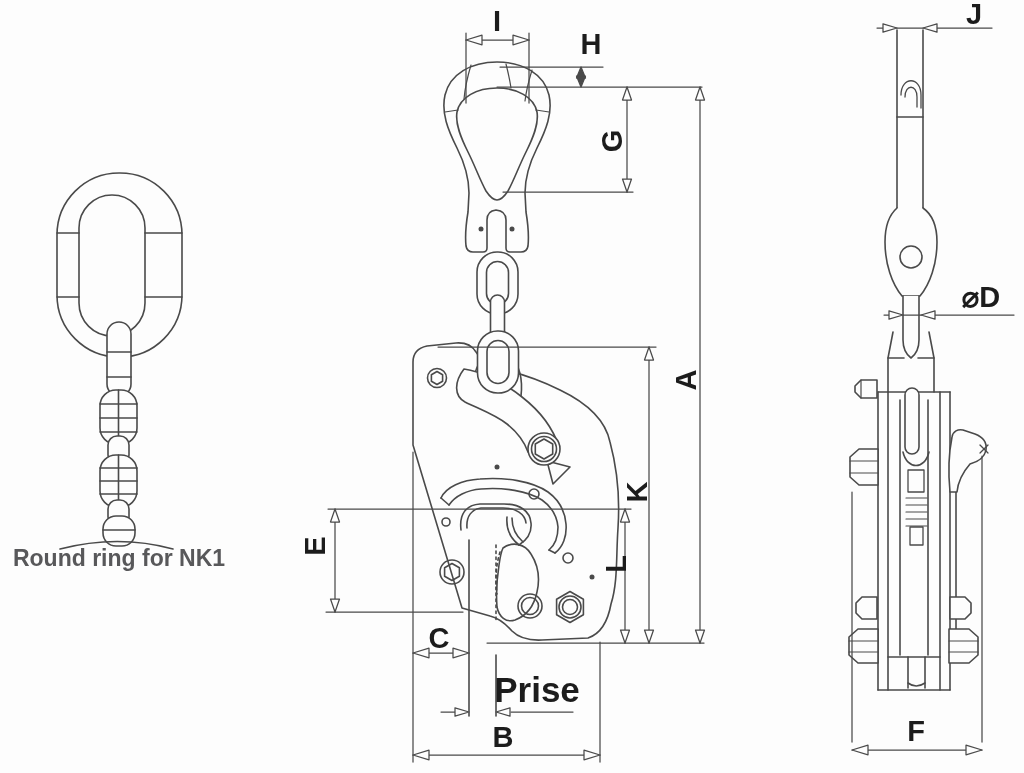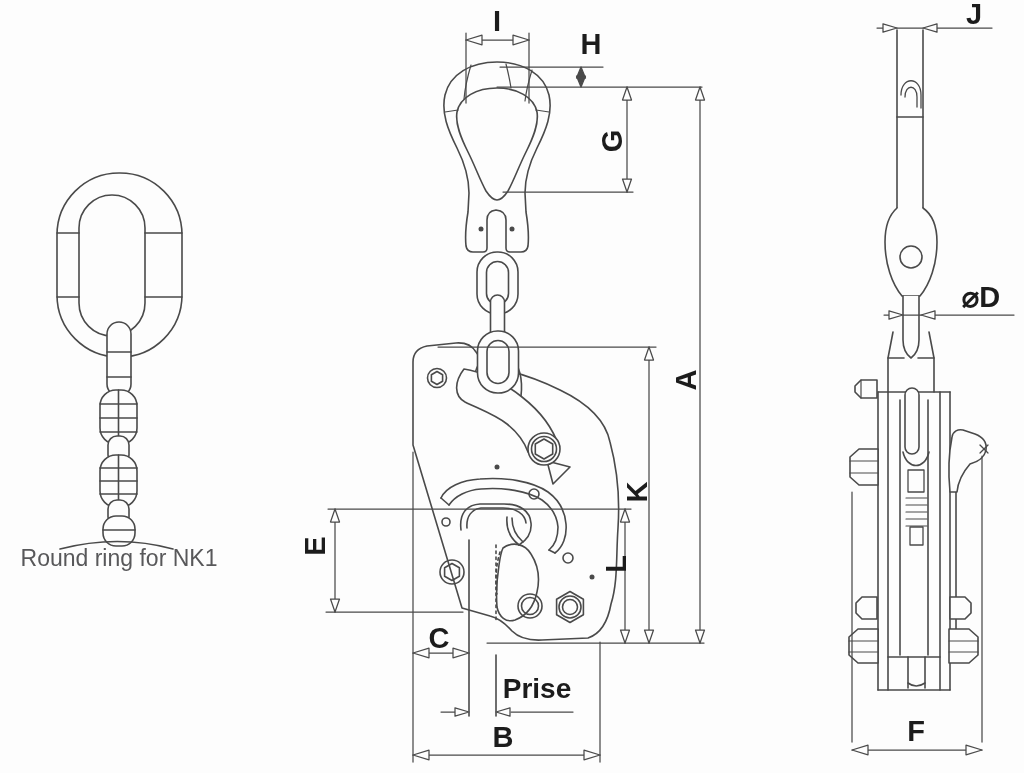--- a/index.html
+++ b/index.html
@@ -12,24 +12,24 @@
     font-family:"Liberation Sans", sans-serif;
     overflow:hidden;
   }
   svg.drawing{position:absolute;left:0;top:0;color:var(--line);}
   svg.drawing *{vector-effect:non-scaling-stroke;}
   .lbl{
     position:absolute; color:var(--label); font-weight:bold; font-size:29px;
     transform:translate(-50%,-50%); white-space:nowrap; line-height:1;
   }
   .lbl.rot{transform:translate(-50%,-50%) rotate(-90deg);}
-  .lbl.small{font-size:28px;}
+  .lbl.small{font-size:35px;}
   .caption{
     position:absolute; left:0; top:544px; width:238px; text-align:center;
-    color:var(--caption); font-size:23px; line-height:29px; font-weight:400;
+    color:var(--caption); font-size:23px; line-height:29px; font-weight:700;
   }
 </style>
 </head>
 <body>
 
 <div class="stage">
 
   <svg class="drawing" width="1024" height="773" viewBox="0 0 1024 773" fill="none" stroke="currentColor" stroke-width="1.6" stroke-linecap="round" stroke-linejoin="round">
 
     <g>

